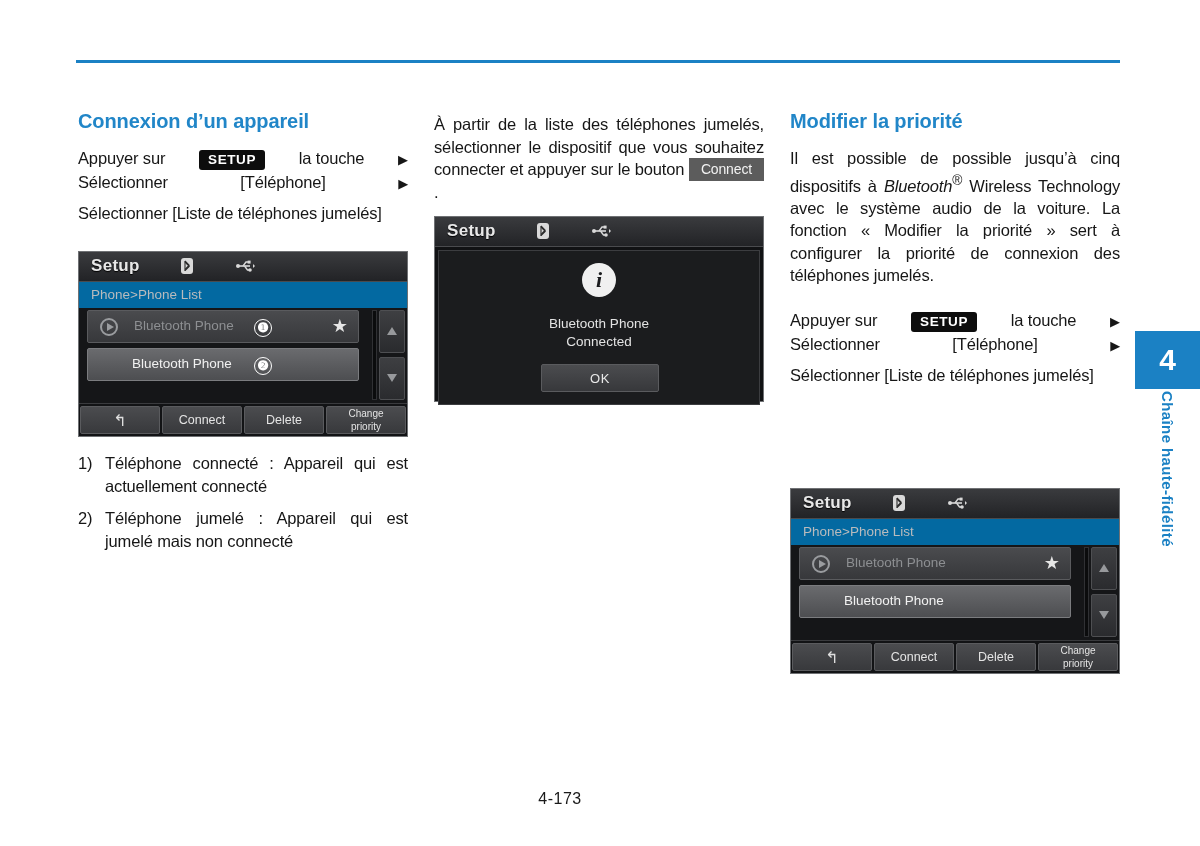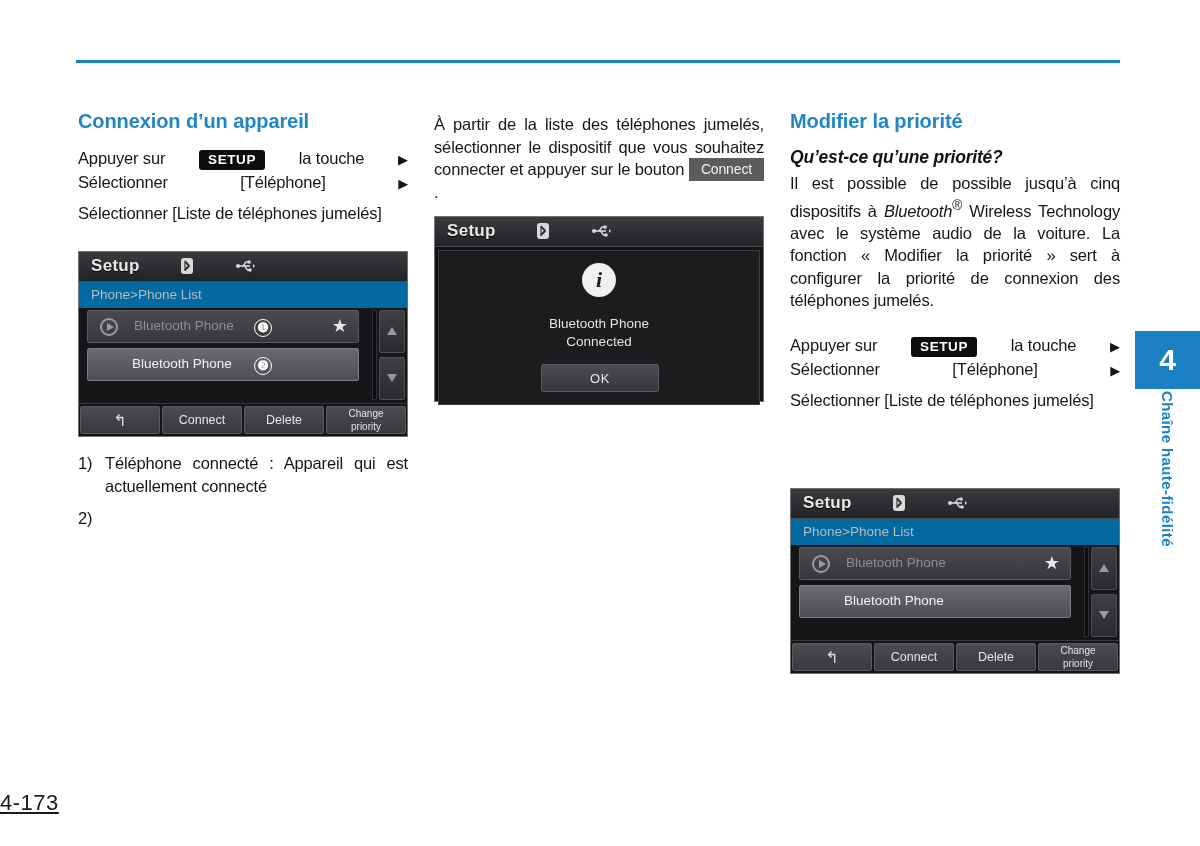--- a/index.html
+++ b/index.html
@@ -23,25 +23,24 @@
     top: 60px;
     width: 1044px;
     height: 3px;
     background: #1b81c4;
   }
   .page-number {
     position: absolute;
     left: 0;
     top: 790px;
     width: 1120px;
-    text-align: left;
-    font-size: 22px;
+    text-align: center;
+    font-size: 16px;
     letter-spacing: 0.5px;
     color: #1a1a1a;
-    text-decoration: underline;
   }
 
   
   .chapter-tab {
     position: absolute;
     right: 0;
     top: 331px;
     width: 65px;
     height: 58px;
     background: #1b81c4;
@@ -497,20 +496,21 @@
 </div>
 
 <div class="numlist-wrap">
   <ol class="numlist">
     <li>
       <span class="marker">1)</span>
       <span>Téléphone connecté : Appareil qui est actuellement connecté</span>
     </li>
     <li>
       <span class="marker">2)</span>
+      <span>Téléphone jumelé : Appareil qui est jumelé mais non connecté</span>
     </li>
   </ol>
 </div>
 
 <div class="col-2-text">
   <p class="body">
     <span>À partir de la liste des téléphones jumelés, sélectionner le dispositif que vous souhaitez connecter et appuyer sur le bouton</span>
     <span class="soft-badge">Connect</span><span>.</span>
   </p>
 </div>
@@ -538,21 +538,20 @@
     <div class="popup-msg">
       <div>Bluetooth Phone</div>
       <div>Connected</div>
     </div>
     <div class="popup-ok">OK</div>
   </div>
 </div>
 
 <div class="col col-3">
   <h2 class="section-title">Modifier la priorité</h2>
-  <h3 class="sub-title">Qu’est-ce qu’une priorité?</h3>
   <p class="body">
     <span>Il est possible de possible jusqu’à cinq dispositifs à</span>
     <i>Bluetooth</i><sup>®</sup>
     <span>Wireless Technology avec le système audio de la voiture. La fonction « Modifier la priorité » sert à configurer la priorité de connexion des téléphones jumelés.</span>
   </p>
 
   <div class="steps col-3-block2">
     <div class="step-line">
       <span>Appuyer sur</span>
       <span class="key-badge">SETUP</span>

